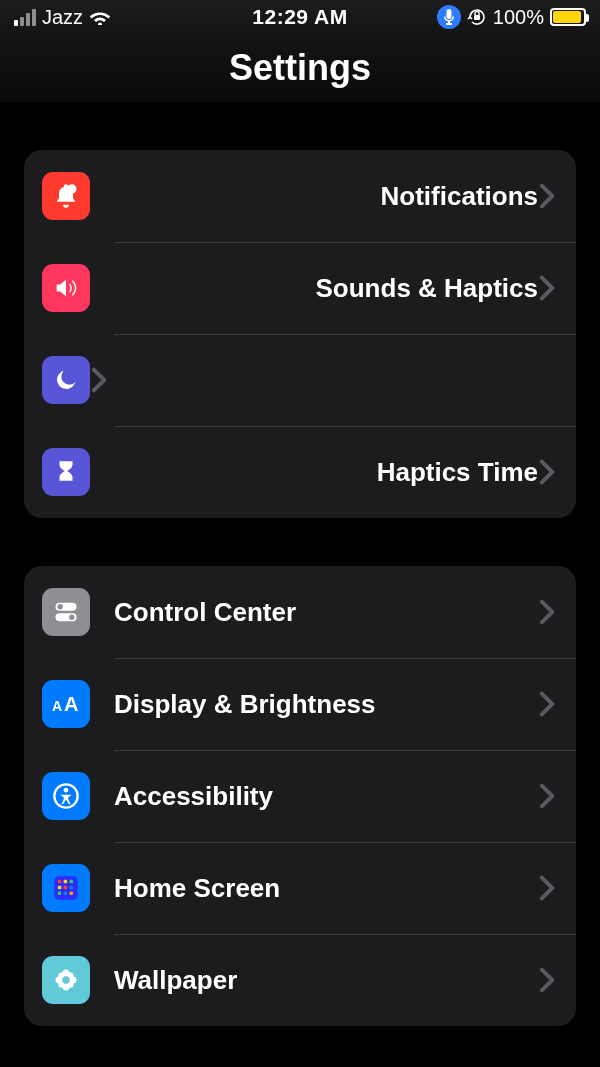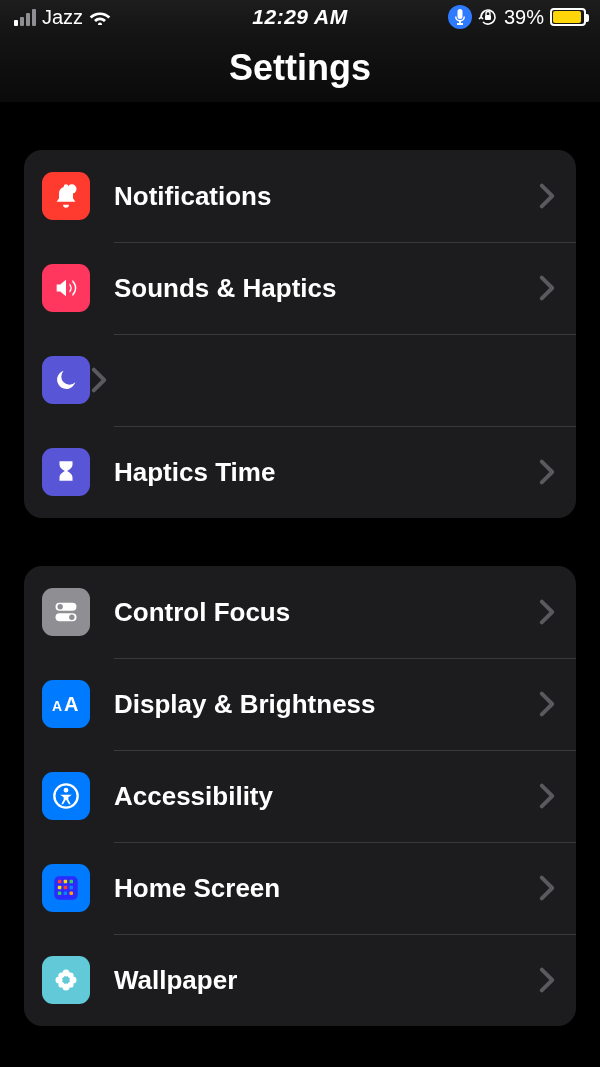--- a/index.html
+++ b/index.html
@@ -1,40 +1,40 @@
 <!DOCTYPE html>
 <html><head>
 <meta charset="utf-8">
 <style>
   * { margin:0; padding:0; box-sizing:border-box; -webkit-font-smoothing:antialiased; }
   html,body { width:600px; height:1067px; background:#000; font-family:-apple-system,"SF Pro Text","Helvetica Neue",Arial,sans-serif; color:#fff; overflow:hidden; }
   .screen { width:600px; height:1067px; background:#000; position:relative; }
   
   .status-bar { height:34px; display:flex; align-items:center; justify-content:space-between; padding:12px 14px; font-size:20px; font-weight:600; background:linear-gradient(#1d1d1d,#141414); }
   .sb-left,.sb-right,.sb-center { display:flex; align-items:center; gap:6px; }
-  .sb-center { position:absolute; left:0; right:0; justify-content:center; pointer-events:none;font-style:italic; }
+  .sb-center { position:absolute; left:0; right:0; justify-content:center; pointer-events:none; }
   .signal { display:flex; align-items:flex-end; gap:2px; height:18px; }
   .signal .bar { width:4px; background:#8e8e93; border-radius:1px; }
   .signal .bar.on { background:#fff; }
   .signal .b1{height:6px}.signal .b2{height:9px}.signal .b3{height:13px}.signal .b4{height:17px}
   .wifi-ico svg,.mic-ico svg,.lock-ico svg { display:block; }
   .battery { width:36px; height:18px; border:2px solid #fff; border-radius:4px; position:relative; display:flex; align-items:center; padding:1px; }
   .battery::after { content:""; position:absolute; right:-5px; top:4px; width:3px; height:8px; background:#fff; border-radius:0 2px 2px 0; }
   .battery .fill { height:100%; background:#ffd60a; border-radius:2px; }
   .carrier { font-size:20px; font-weight:500; }
   .time { font-size:21px; font-weight:700; letter-spacing:0.5px; }
   .pct { font-size:20px; font-weight:500; }
   .mic-ico { width:24px; height:24px; background:#2f7bff; border-radius:50%; display:flex; align-items:center; justify-content:center; }
   
   .nav-title { height:68px; display:flex; align-items:center; justify-content:center; background:linear-gradient(#141414,#0a0a0a); }
   .nav-title h1 { font-size:36px; font-weight:700; }
   
   .content { padding:0 24px; }
   .group { background:#1c1c1e; border-radius:18px; margin-top:48px; overflow:hidden; }
-  .group.first { margin-top:48px; }
+  .group.first { margin-top:48px;text-align:right; }
   .row { display:flex; align-items:center; height:92px; padding:0 20px 0 18px; position:relative; cursor:pointer; }
   .row .icon-wrap { width:48px; height:48px; border-radius:11px; display:flex; align-items:center; justify-content:center; flex-shrink:0; }
   .row .label { flex:1; margin-left:24px; font-size:26px; font-weight:600; }
   .row .chev { color:#5a5a5e; flex-shrink:0; }
   .row + .row::before { content:""; position:absolute; top:0; left:90px; right:0; height:1px; background:#3a3a3c; }
   
   .bg-red   { background:#ff3b30; }
   .bg-pink  { background:#ff375f; }
   .bg-indigo{ background:#5856d6; }
   .bg-gray  { background:#8e8e93; }
@@ -70,21 +70,21 @@
             <path fill="#fff" d="M6 0a2.5 2.5 0 012.5 2.5v5a2.5 2.5 0 01-5 0v-5A2.5 2.5 0 016 0zm5 7.5a5 5 0 01-4 4.9V14h2v2H3v-2h2v-1.6a5 5 0 01-4-4.9h1.5a3.5 3.5 0 007 0H11z"></path>
           </svg>
     </span>
     <span class="lock-ico">
       <svg width="20" height="20" viewBox="0 0 20 20">
             <path fill="none" stroke="#fff" stroke-width="1.6" d="M3 10a7 7 0 1 1 2 5M3 10l-2 2M3 10l2 2"></path>
             <rect x="7" y="8" width="6" height="5" rx="1" fill="#fff"></rect>
             <path fill="none" stroke="#fff" stroke-width="1.4" d="M8 8V6.5a2 2 0 014 0V8"></path>
           </svg>
     </span>
-    <span class="pct">39%</span>
+    <span class="pct">100%</span>
     <span class="battery">
       <span class="fill" style="width:93%"></span>
     </span>
   </div>
 </div>
 
 <div class="nav-title">
   <h1>Settings</h1>
 </div>
 
@@ -148,21 +148,21 @@
   <div class="group" id="group2">
         <div class="row">
           <span class="icon-wrap bg-gray">
             <svg width="28" height="28" viewBox="0 0 24 24">
               <rect x="3" y="4" width="18" height="7" rx="3.5" fill="#fff"></rect>
               <circle cx="7" cy="7.5" r="2.3" fill="#8e8e93"></circle>
               <rect x="3" y="13" width="18" height="7" rx="3.5" fill="#fff"></rect>
               <circle cx="17" cy="16.5" r="2.3" fill="#8e8e93"></circle>
             </svg>
           </span>
-          <span class="label">Control Focus</span>
+          <span class="label">Control Center</span>
           <span class="chev">
             <svg width="18" height="26" viewBox="0 0 12 20">
               <path fill="none" stroke="#5a5a5e" stroke-width="3" stroke-linecap="round" stroke-linejoin="round" d="M2 2l8 8-8 8"></path>
             </svg>
           </span>
         </div>
         <div class="row">
           <span class="icon-wrap bg-blue">
             <svg width="30" height="24" viewBox="0 0 30 24">
               <text x="1" y="19" font-size="14" font-weight="700" fill="#fff" font-family="Arial">A</text>

